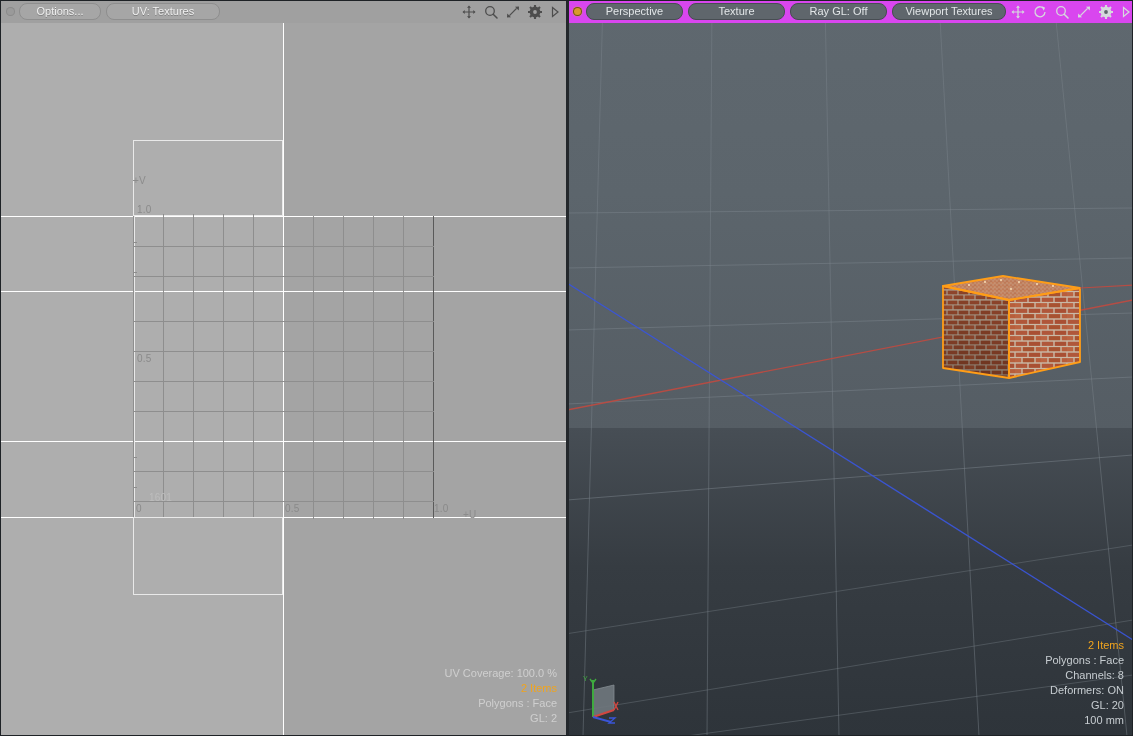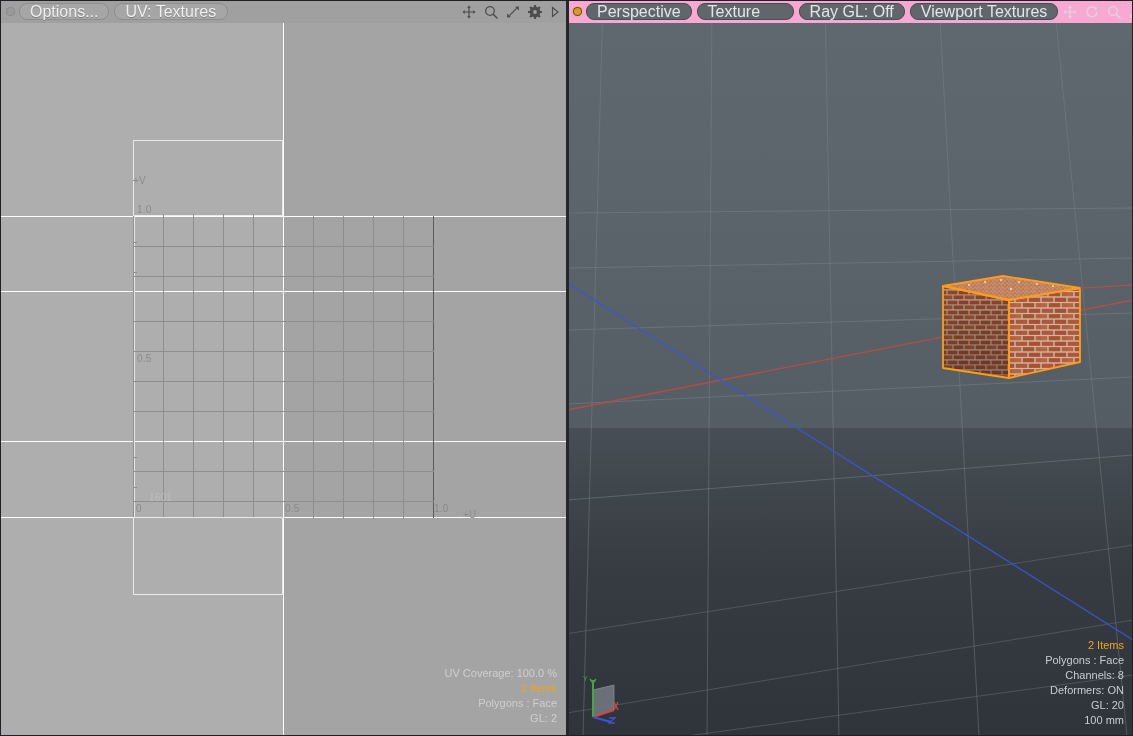--- a/index.html
+++ b/index.html
@@ -10,29 +10,29 @@
   }
   .app{position:relative;width:1133px;height:736px;display:flex;background:#23272b;}
 
   
   .viewport{position:relative;height:736px;overflow:hidden;}
   .vp-uv{width:567px;background:#a9a9a9;}
   .vp-3d{width:566px;background:#5b646b;}
 
   .toolbar{position:absolute;top:0;left:0;right:0;height:23px;display:flex;align-items:center;z-index:40;}
   .tb-uv{background:#a0a0a0;}
-  .tb-3d{background:#f9a8d4;}
+  .tb-3d{background:#d946ef;}
 
   .tb-dot{width:9px;height:9px;border-radius:50%;margin-left:6px;margin-right:4px;flex:0 0 auto;}
   .tb-dot.off{background:#9a9a9a;box-shadow:inset 0 0 0 1px #8b8b8b;}
   .tb-dot.on{background:#d99a2b;box-shadow:inset 0 0 0 1px #6b5118, 0 0 2px #e0a63c;}
 
   .tb-btn{
     height:15px;line-height:15px;border-radius:8px;padding:0 10px;margin-right:5px;
-    font-size:16px;color:#e9e9e9;white-space:nowrap;flex:0 0 auto;
+    font-size:11px;color:#e9e9e9;text-align:center;white-space:nowrap;flex:0 0 auto;
   }
   .tb-uv .tb-btn{border:1px solid #8e8e8e;background:#a6a6a6;color:#efefef;text-shadow:0 1px 0 rgba(0,0,0,.25);}
   .tb-3d .tb-btn{border:1px solid #474d52;background:#5f666c;color:#e2e6e8;}
   .tb-btn.w1{min-width:60px;}
   .tb-btn.w2{min-width:75px;}
   .tb-btn.w3{min-width:92px;}
 
   .tb-spacer{flex:1 1 auto;}
   .tb-icons{display:flex;align-items:center;gap:8px;padding-right:7px;flex:0 0 auto;}
   .tb-icons svg{display:block;}

